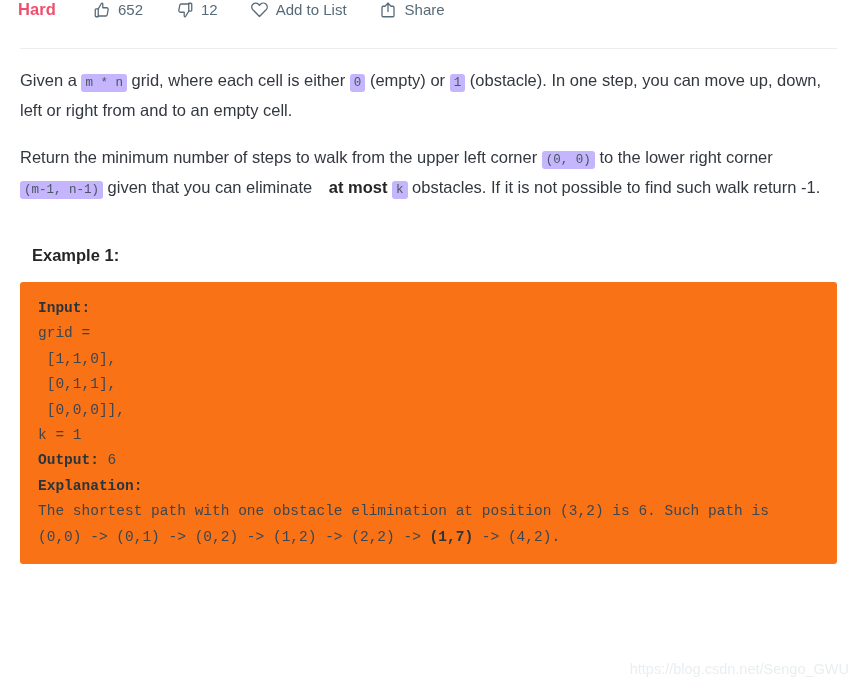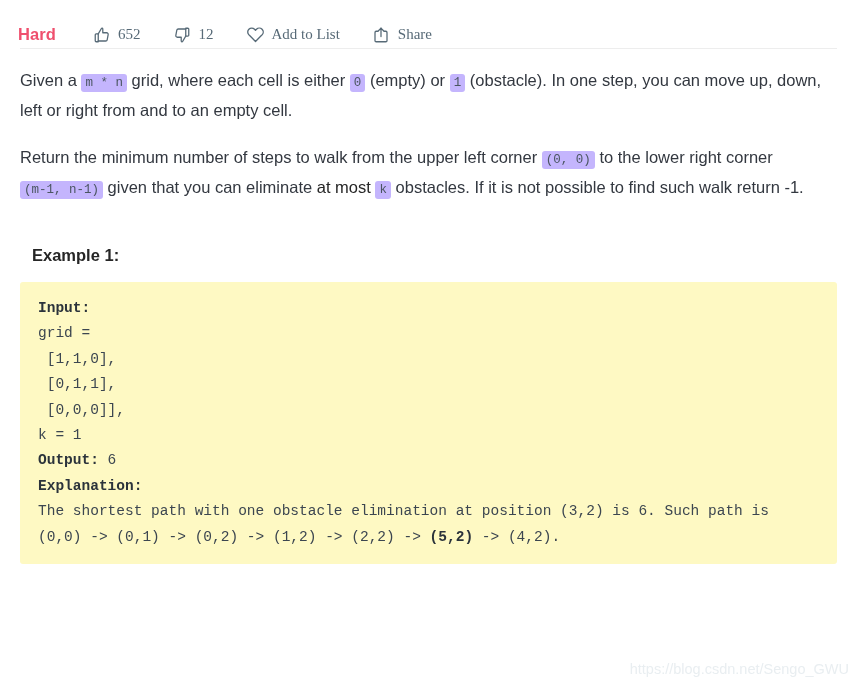--- a/index.html
+++ b/index.html
@@ -12,41 +12,40 @@
     background: #ffffff;
     font-family: "Liberation Sans", sans-serif;
     color: #262626;
     overflow: hidden;
     position: relative;
   }
 
   
   .action-bar {
     display: flex;
-    align-items: flex-end;
+    align-items: flex-start;
     height: 44px;
     padding: 0 0 0 18px;
     box-sizing: border-box;
   }
   .difficulty {
     font-size: 16.5px;
     font-weight: bold;
     color: #ef4f6d;
     letter-spacing: 0.1px;
     margin-right: 36px;
   }
   .action {
     display: flex;
     align-items: center;
     color: #576a77;
     font-size: 15px;
     margin-right: 32px;
     cursor: pointer;
     white-space: nowrap;
-    font-family: Liberation Serif, serif;
   }
   .action:last-child { margin-right: 12px; }
   .action .icon {
     display: inline-flex;
     align-items: center;
     justify-content: center;
     width: 19px;
     height: 19px;
     margin-right: 7px;
     flex: none;
@@ -75,32 +74,32 @@
 
   code.chip {
     font-family: "Liberation Mono", monospace;
     font-size: 12.5px;
     background: #c4b5fd;
     color: #4a5561;
     border-radius: 3px;
     padding: 2px 4px;
     white-space: nowrap;
   }
-  strong.b { font-weight: normal; color: #262626; }
+  strong.b { font-weight: bold; color: #262626; margin-left: 12px; }
 
   h3.example-title {
     font-size: 16.5px;
     font-weight: bold;
     color: #262626;
     margin: 42px 0 0 12px;
   }
 
   
   .codeblock {
-    background: #fef9c3;
+    background: #f97316;
     border-radius: 3px;
     margin: 17px 0 0 0;
     padding: 14px 0 14px 18px;
     width: 817px;
     box-sizing: border-box;
   }
   .codeblock .line {
     font-family: "Liberation Mono", monospace;
     font-size: 14.5px;
     line-height: 25.4px;
@@ -182,18 +181,18 @@
   <div class="codeblock" id="codeblock">
       <div class="line"><b>Input:</b></div>
       <div class="line">grid = </div>
       <div class="line"> [1,1,0],</div>
       <div class="line"> [0,1,1],</div>
       <div class="line"> [0,0,0]],</div>
       <div class="line">k = 1</div>
       <div class="line"><b>Output:</b> 6</div>
       <div class="line"><b>Explanation:</b></div>
       <div class="line">The shortest path with one obstacle elimination at position (3,2) is 6. Such path is</div>
-      <div class="line">(0,0) -&gt; (0,1) -&gt; (0,2) -&gt; (1,2) -&gt; (2,2) -&gt; <b>(5,2)</b> -&gt; (4,2).</div>
+      <div class="line">(0,0) -&gt; (0,1) -&gt; (0,2) -&gt; (1,2) -&gt; (2,2) -&gt; <b>(1,7)</b> -&gt; (4,2).</div>
     </div>
 
 </div>
 
 <div class="watermark">https://blog.csdn.net/Sengo_GWU</div>
 
 </body></html>

